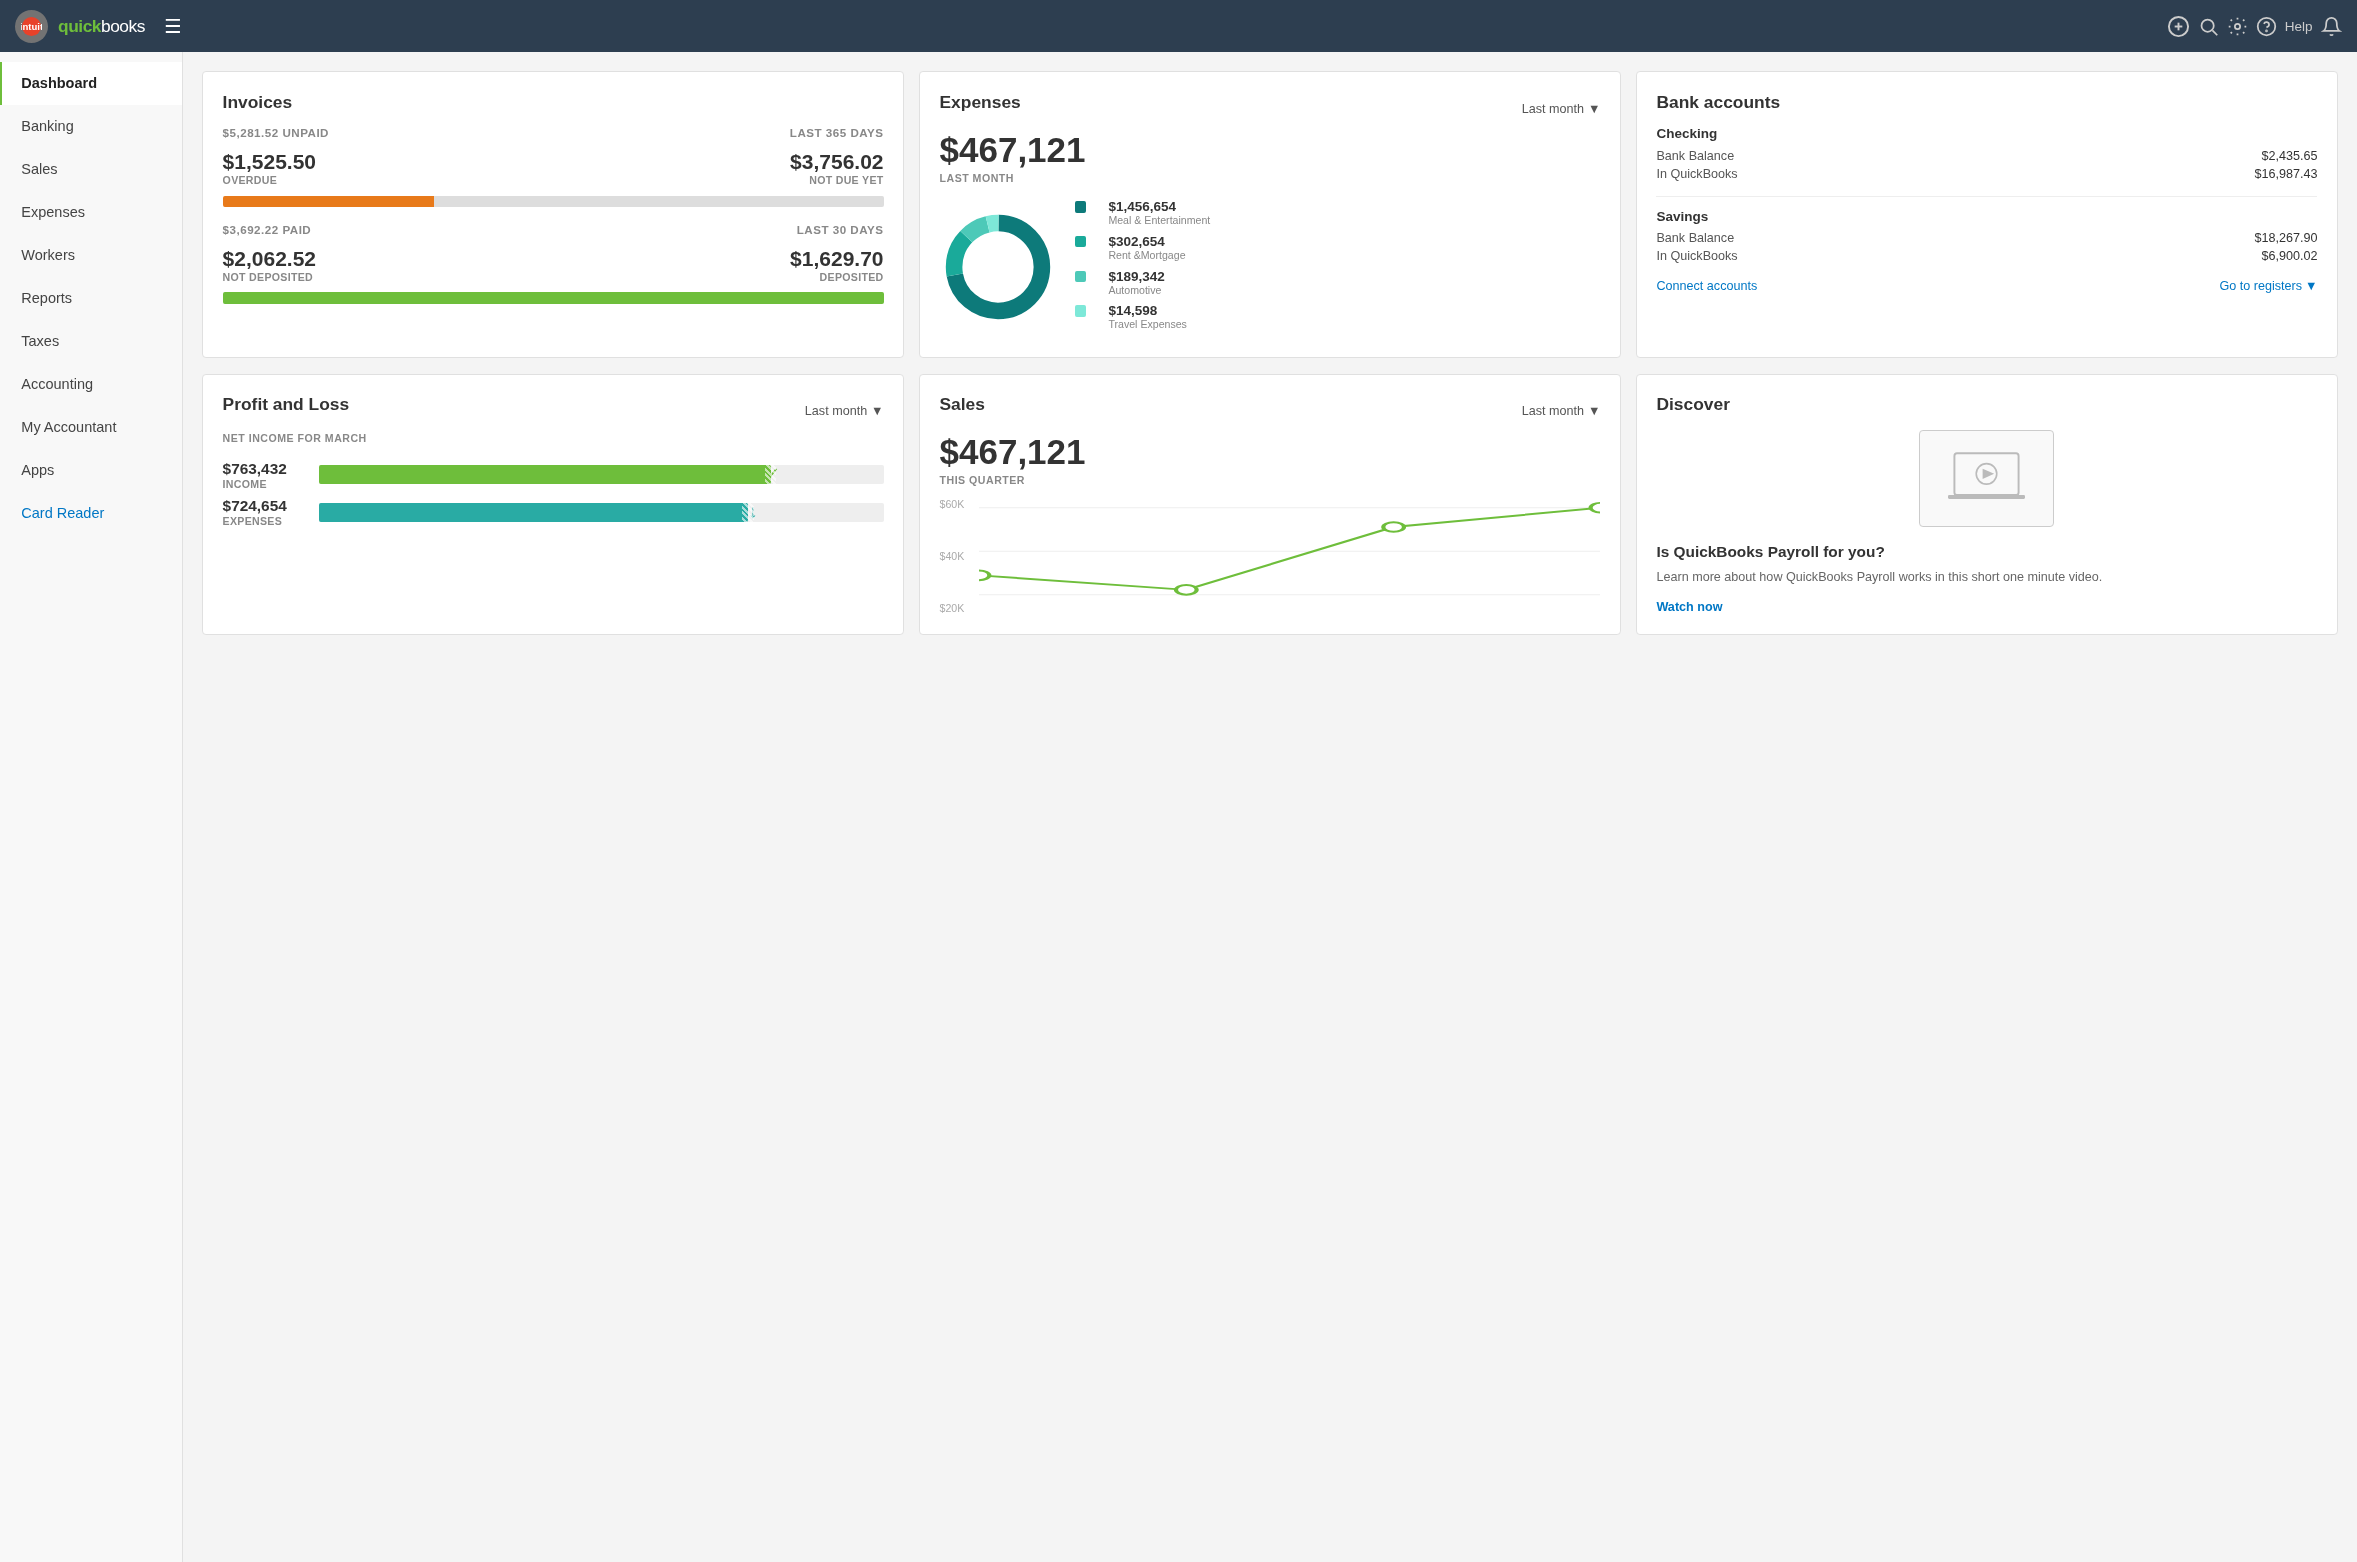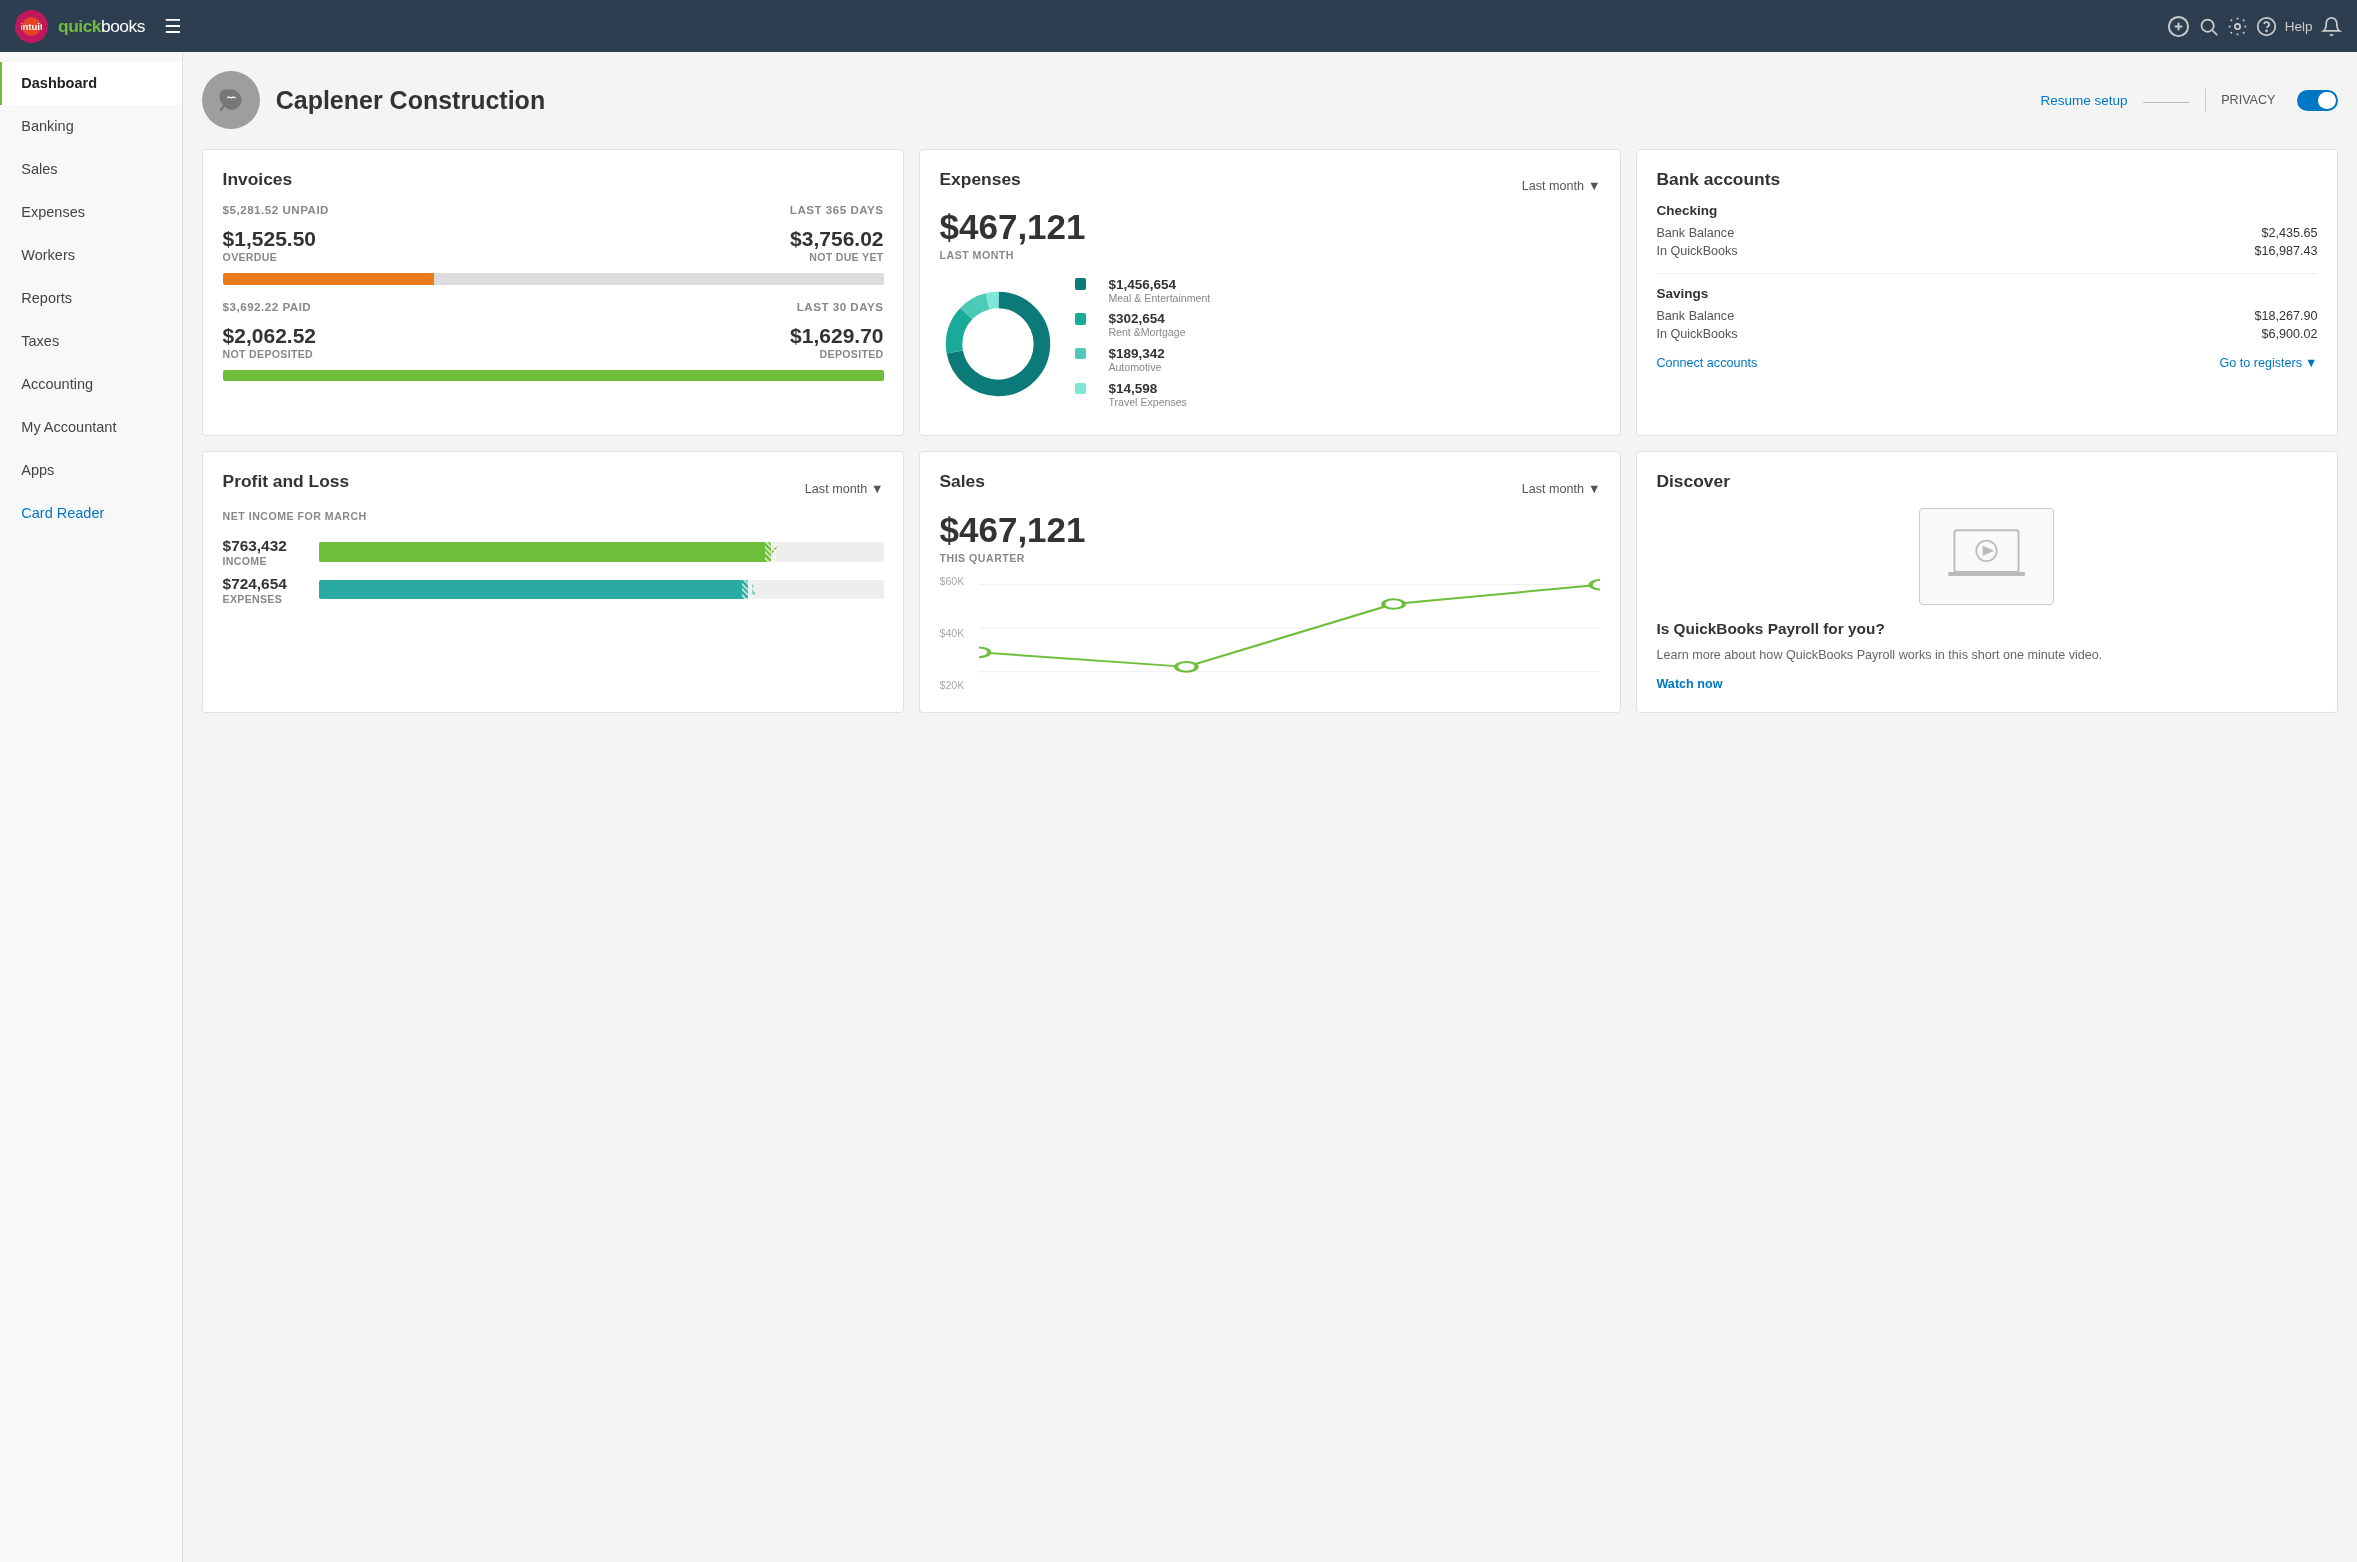--- a/index.html
+++ b/index.html
@@ -17,21 +17,21 @@
       z-index: 100;
     }
     .logo-area {
       display: flex;
       align-items: center;
       gap: 9.7px;
       margin-right: 19.3px;
     }
     .logo-icon {
       width: 33px; height: 33px;
-      background: #be185d;
+      background: #737373;
       border-radius: 50%;
       display: flex; align-items: center; justify-content: center;
       font-weight: bold; color: white; font-size: 10.6px;
     }
     .logo-text { color: white; font-size: 17.4px; font-weight: 300; letter-spacing: -0.5px; }
     .logo-text span { color: #6ebe3b; font-weight: 700; }
     .hamburger-btn {
       color: white; font-size: 19.3px; cursor: pointer;
       background: none; border: none; margin-right: auto;
     }
@@ -328,38 +328,20 @@
     <div class="sidebar-item">Reports</div>
     <div class="sidebar-item">Taxes</div>
     <div class="sidebar-item">Accounting</div>
     <div class="sidebar-item">My Accountant</div>
     <div class="sidebar-item">Apps</div>
     <div class="sidebar-item link-style">Card Reader</div>
   </aside>
 
   <main class="main-content">
 
-    <div class="company-header">
-      <div class="company-left">
-        <div class="company-avatar">
-          <svg width="35" height="29" viewBox="0 0 40 34">
-            <path d="M20 4 Q26 4 30 10 Q34 16 30 22 Q26 28 20 28 Q16 28 12 24 L8 30 L6 28 L10 22 Q6 18 6 12 Q6 4 14 4 Z" fill="#777"></path>
-            <path d="M15 14 Q17 12 20 14 Q22 12 25 14" stroke="white" stroke-width="1.5" fill="none"></path>
-          </svg>
-        </div>
-        <h1 class="company-name">Caplener Construction</h1>
-      </div>
-      <div class="company-right">
-        <a class="resume-setup">Resume setup</a>
-        <span style="font-size:11.6px;color:#aaa;">————</span>
-        <div class="divider-v"></div>
-        <span class="privacy-label">PRIVACY</span>
-        <div class="toggle"></div>
-      </div>
-    </div>
 
     <div class="dashboard-grid">
 
       <div class="card">
         <div class="card-title">Invoices</div>
 
         <div style="display:flex;justify-content:space-between;align-items:center;margin-bottom:1.9px;">
           <span class="invoice-section-label">$5,281.52 UNPAID</span>
           <span class="invoice-section-label">LAST 365 DAYS</span>
         </div>

